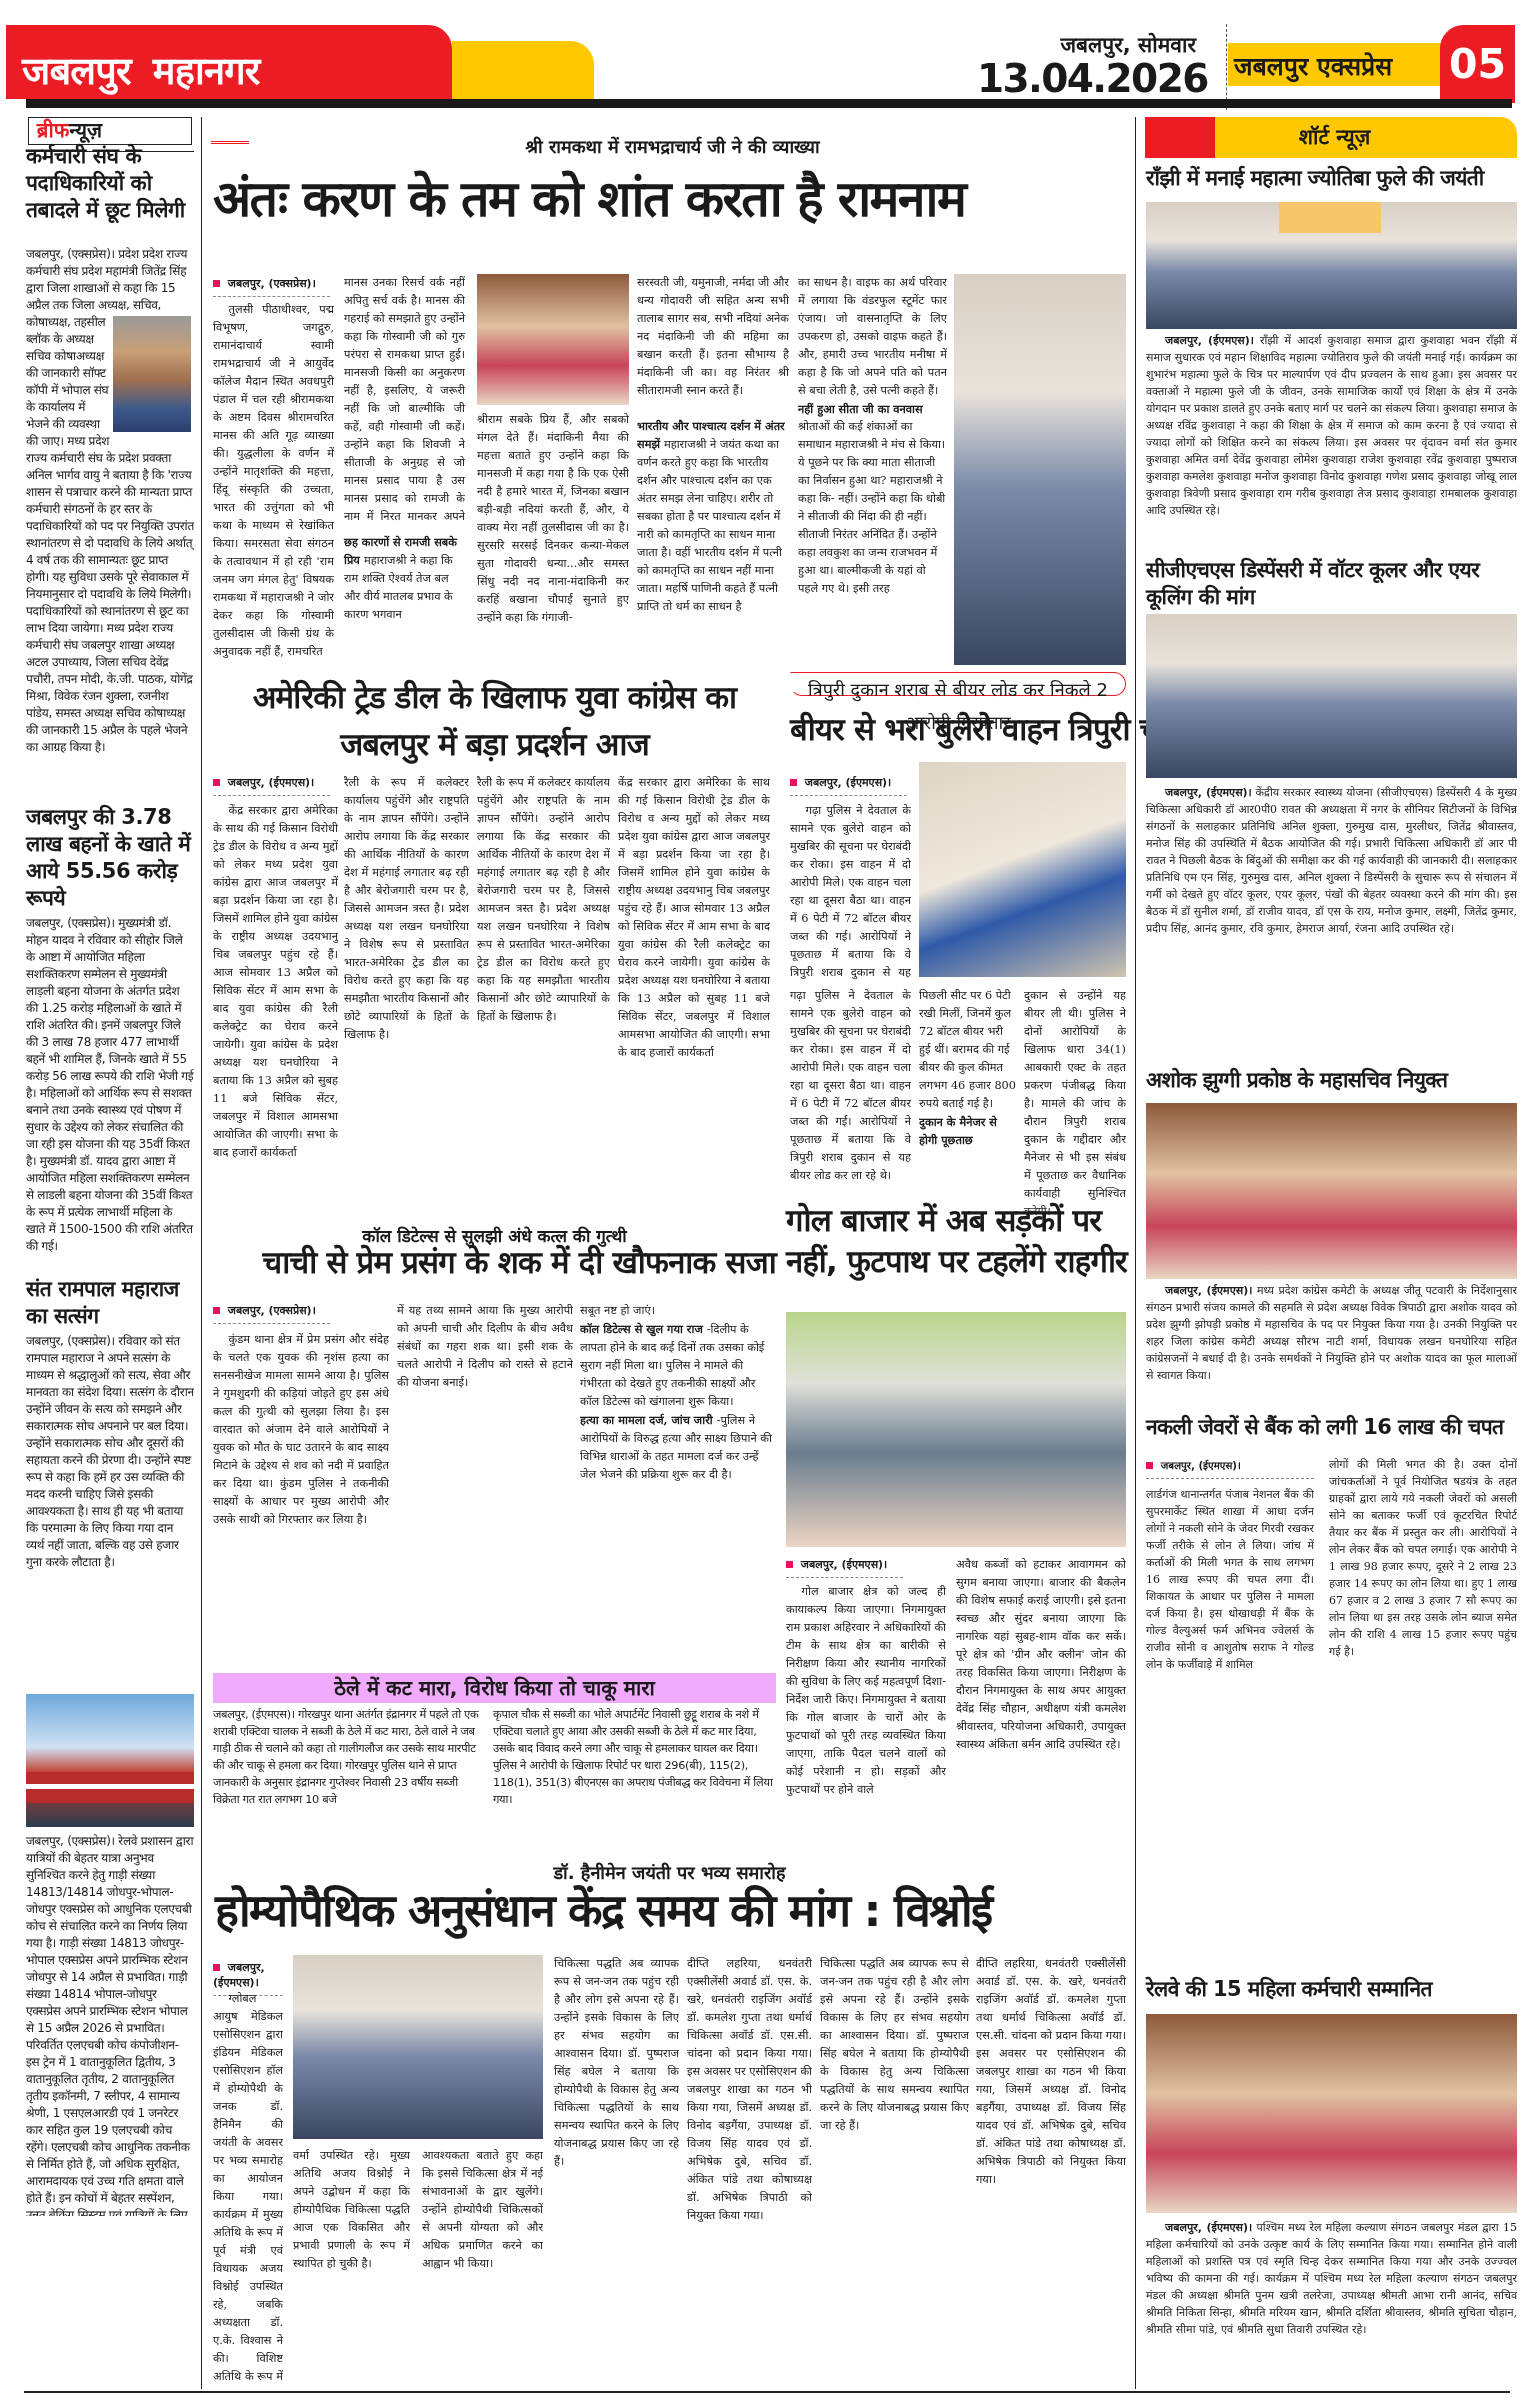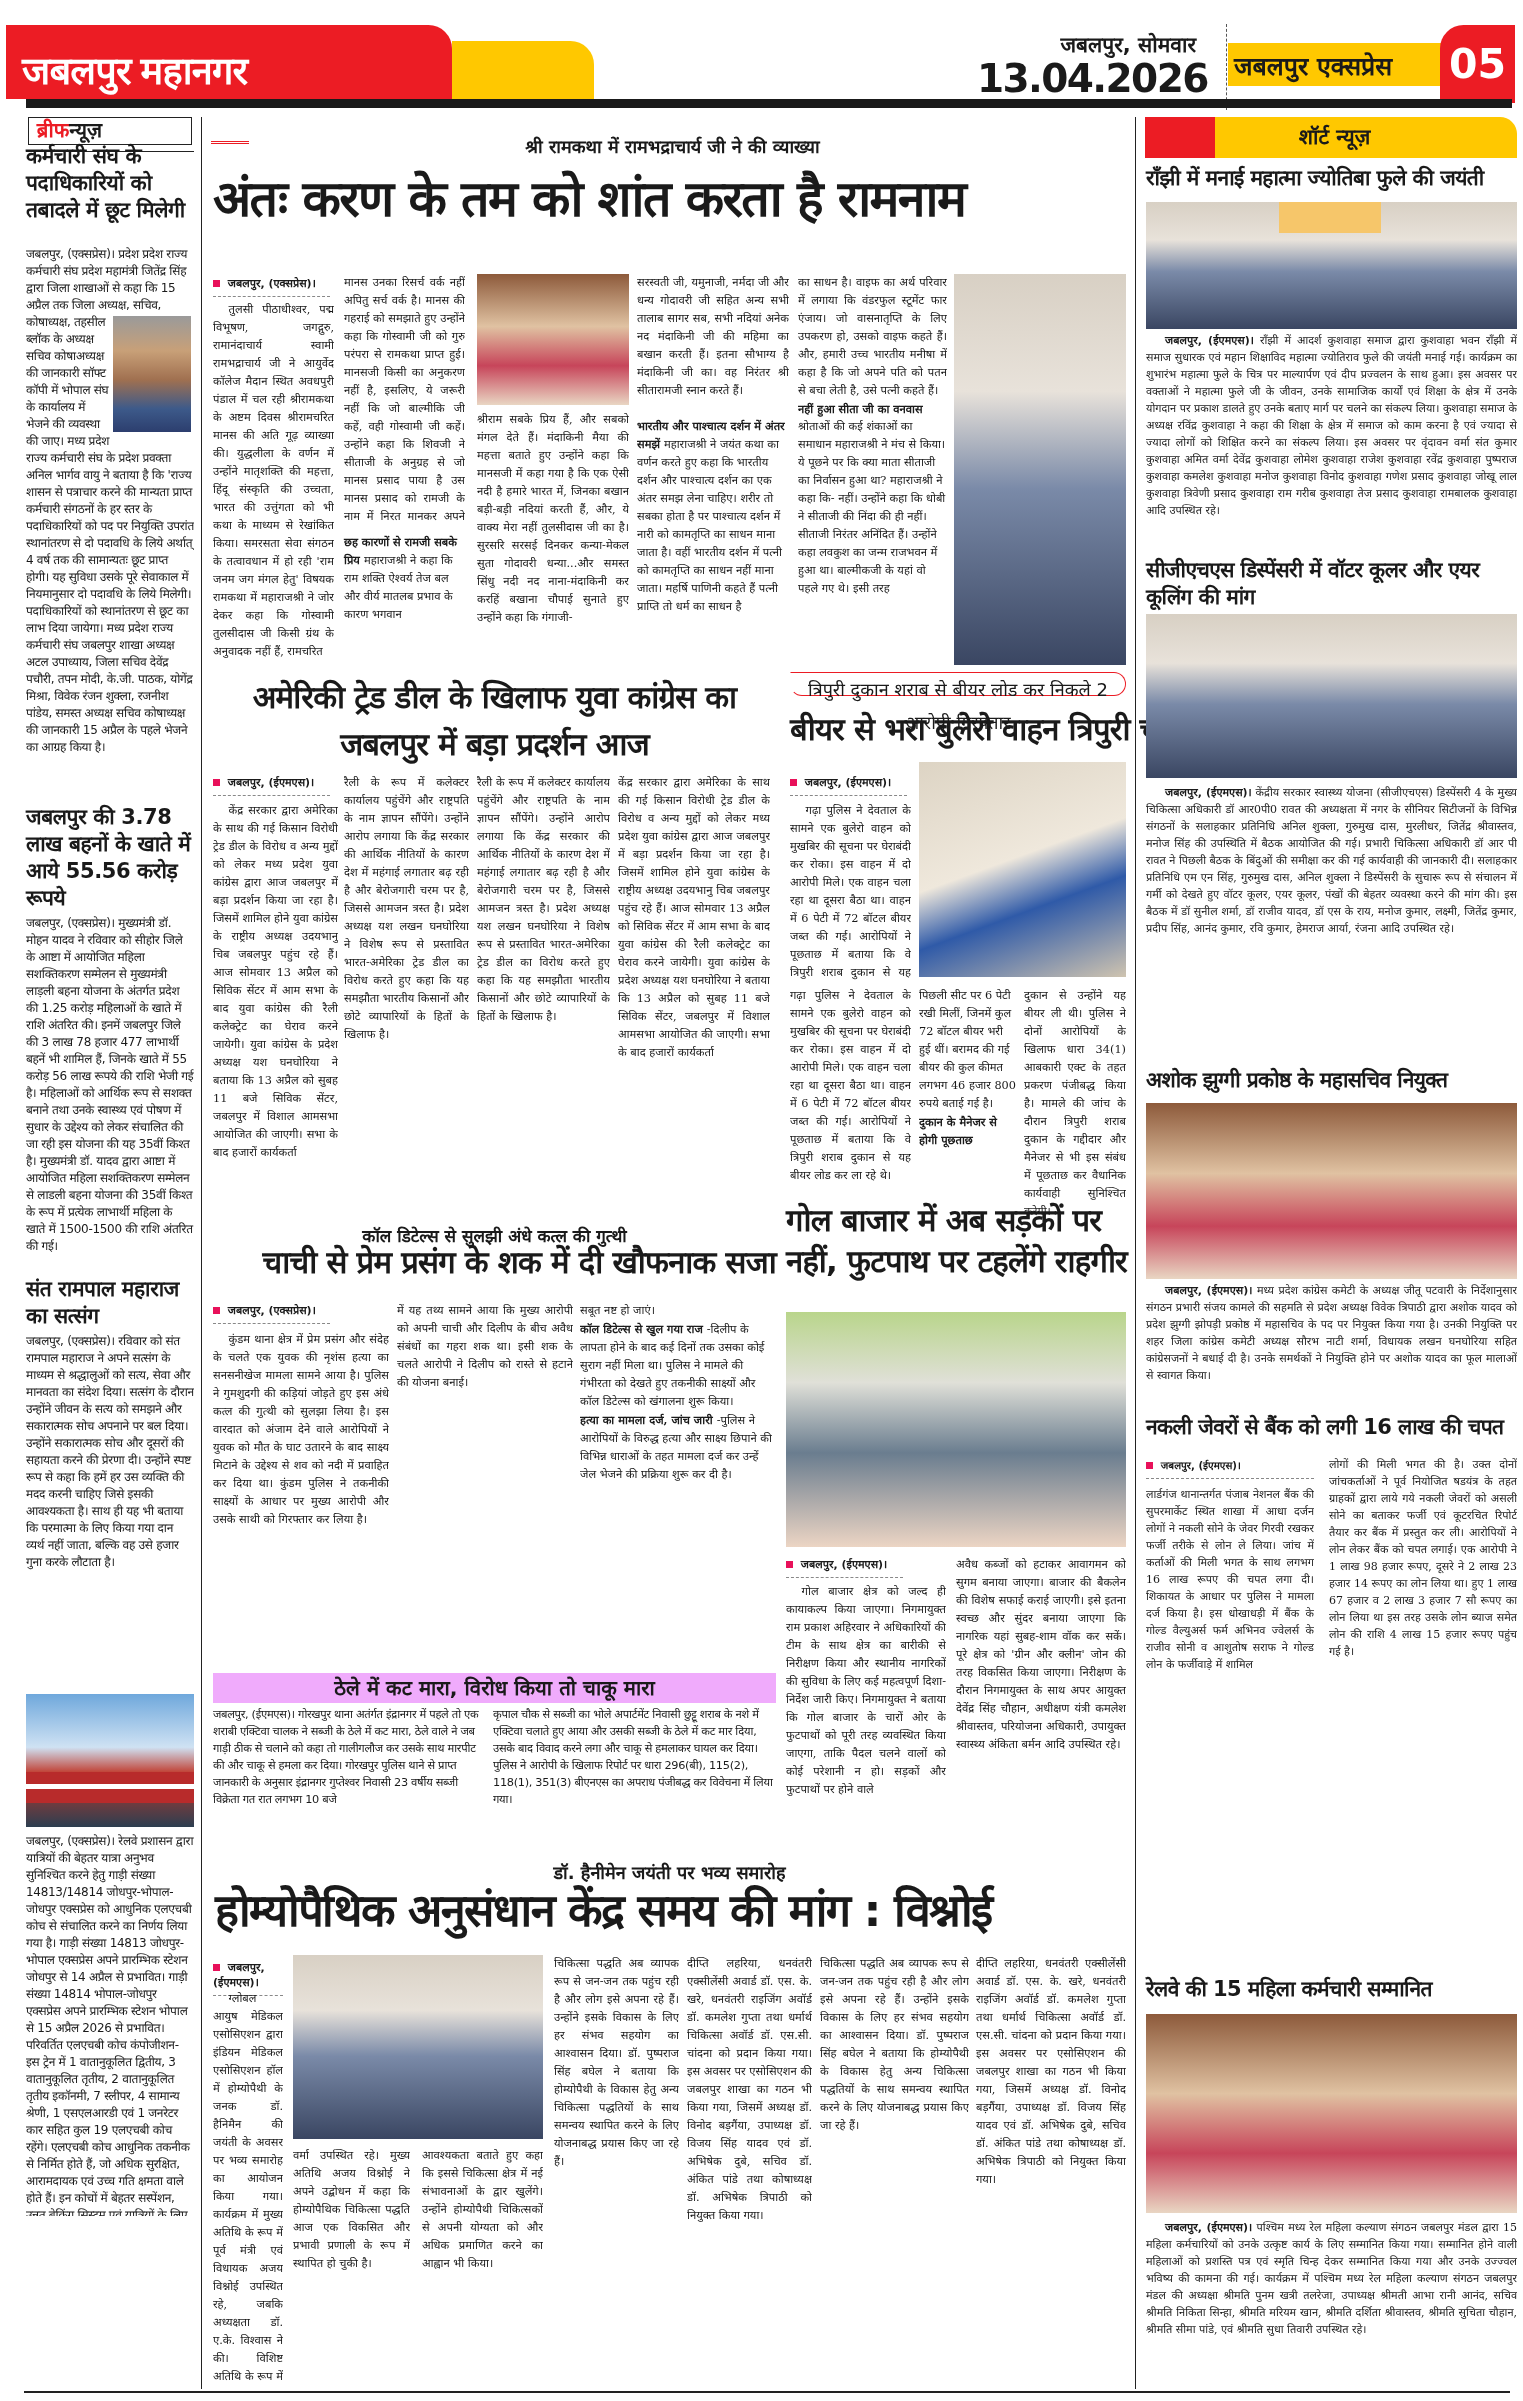--- a/index.html
+++ b/index.html
@@ -1,19 +1,19 @@
 <!DOCTYPE html>
 <html style="font-size:12.5px"><head>
 <meta charset="utf-8">
 <style>
 *{box-sizing:border-box;margin:0;padding:0}
 body{width:1523px;height:2401px;background:#fff;font-family:"DejaVu Sans",sans-serif;color:#1a1a1a;position:relative;overflow:hidden}
 .abs{position:absolute}
 .masthead-red{left:6.3px;top:25px;width:446px;height:74px;background:#ec1c24;border-radius:0 23.5px 0 0}
-.masthead-title{left:22px;top:43px;color:#fff;font-size:38px;font-weight:bold;font-family:Liberation Sans, sans-serif;letter-spacing:-0.8px}
+.masthead-title{left:22px;top:43px;color:#fff;font-size:38px;font-weight:bold;font-family:Liberation Mono, monospace;letter-spacing:-0.8px}
 .masthead-yellow{left:452px;top:41px;width:142px;height:59px;background:#ffc800;border-radius:0 23.5px 0 0}
 .masthead-rule{left:26px;top:99px;width:1486px;height:9.4px;background:#1a1a1a}
 .date-city{left:1001px;top:30px;width:195px;text-align:right;font-size:21px;font-weight:bold}
 .date-val{left:977px;top:56px;width:222px;text-align:right;font-size:39px;font-weight:bold;letter-spacing:-1.6px}
 .vdash{left:1226px;top:23.5px;height:86px;border-left:1.6px dashed #555}
 .brand-yellow{left:1228px;top:43px;width:216px;height:43px;background:#ffc800}
 .brand-text{left:1234px;top:48px;font-size:25px;font-weight:bold}
 .pageno{left:1440px;top:25px;width:75px;height:78px;background:#ec1c24;border-radius:23.5px 0 0 0;color:#fff;font-size:41px;font-weight:bold;text-align:center;line-height:78px}
 .col-rule{border-left:1.6px solid #222}
 .brief-box{left:28px;top:117px;width:164px;height:28px;border:1.6px solid #222;font-size:20.3px;font-weight:bold;padding-left:7.8px;line-height:25px}

